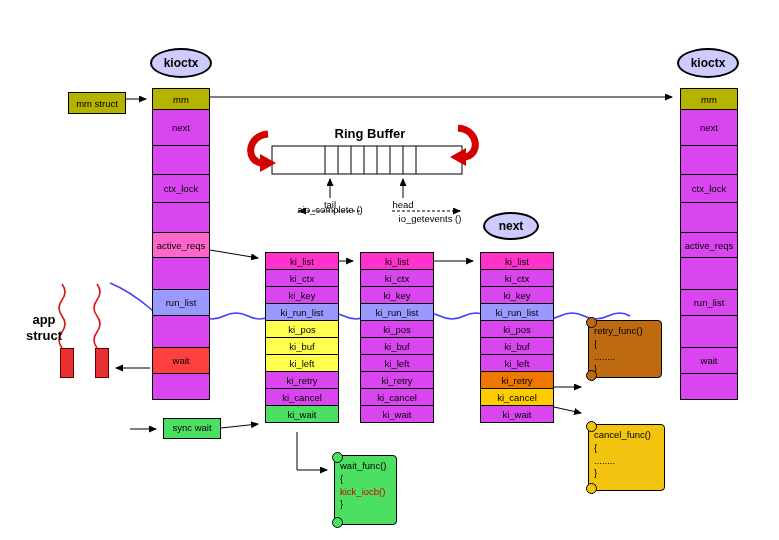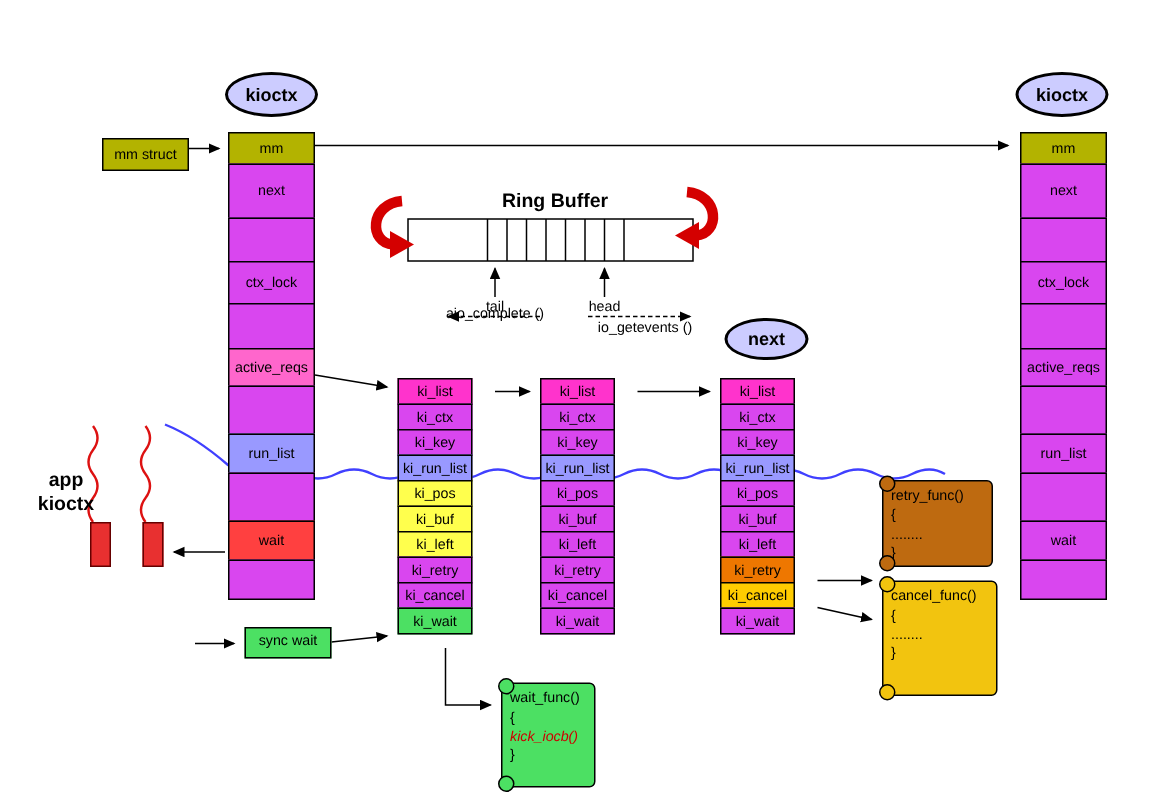--- a/index.html
+++ b/index.html
@@ -8,21 +8,21 @@
   .overlay { position:absolute; left:0; top:0; }
   .title { position:absolute; top:34px; left:0; width:779px; text-align:center;
            font-size:19px; font-weight:bold; z-index:1; }
   .ellipse { position:absolute; z-index:1; border:2px solid #000; border-radius:50%;
              background:#ccccff; display:flex; align-items:center; justify-content:center;
              font-weight:bold; font-size:12px; }
   .col { position:absolute; z-index:1; }
   .cell { border:1px solid #000; background:#d946ef; display:flex; align-items:center;
           justify-content:center; font-size:9.5px; color:#000; }
   .col .cell + .cell { margin-top:-1px; }
-  .kcell { height:18px; width:50px; }
+  .kcell { height:18px; width:74px; }
   .bg-olive { background:#b3b300; }
   .bg-pink { background:#ff66cc; }
   .bg-magenta { background:#ff33cc; }
   .bg-peri { background:#9999ff; }
   .bg-red { background:#ff4040; }
   .bg-yellow { background:#ffff4d; }
   .bg-green { background:#4ce063; }
   .bg-orange { background:#ee7700; }
   .bg-gold { background:#ffcc00; }
   .lbl { position:absolute; z-index:1; font-size:9.5px; text-align:center; white-space:pre-line; color:#000; }
@@ -32,21 +32,21 @@
           font-size:9.5px; white-space:pre-line; line-height:1.15; }
   .scroll { position:absolute; z-index:1; border:1px solid #000; border-radius:4px;
             font-size:9.5px; padding:4px 5px; line-height:1.35; }
   .scroll::before, .scroll::after { content:""; position:absolute; width:9px; height:9px;
             border:1px solid #000; border-radius:50%; background:inherit; }
   .scroll::before { left:-3px; top:-4px; }
   .scroll::after  { left:-3px; bottom:-4px; }
   .sc-brown { background:#be6a10; }
   .sc-gold  { background:#f2c40f; }
   .sc-green { background:#4ce063; }
-  .red-text { color:#cc0000;font-style:italic; }
+  .red-text { color:#cc0000; }
   .thread-box { position:absolute; z-index:1; width:14px; height:30px;
                 background:#e83030; border:1px solid #600; }
 </style>
 </head>
 <body>
 
 <div class="canvas">
 
   <svg class="overlay" width="779" height="540">
     <defs>
@@ -180,34 +180,34 @@
     <div class="cell kcell">ki_wait</div>
   </div>
 
   <div class="lbl lbl-bold" style="left:320px;top:126px;width:100px">Ring Buffer</div>
   <div class="lbl" style="left:312px;top:199px;width:36px">tail</div>
   <div class="lbl" style="left:385px;top:199px;width:36px">head</div>
   <div class="lbl" style="left:288px;top:204px;width:84px">aio_complete ()</div>
   <div class="lbl" style="left:388px;top:213px;width:84px">io_getevents ()</div>
 
   <div class="lbl lbl-bold" style="left:18px;top:312px;width:52px">app
-kioctx</div>
+struct</div>
 
   <div class="thread-box" style="left:60px;top:348px"></div>
   <div class="thread-box" style="left:95px;top:348px"></div>
 
   <div class="gbox" style="left:163px;top:418px;width:58px;height:21px">sync wait</div>
 
   <div class="scroll sc-brown" style="left:588px;top:320px;width:74px;height:58px">
     <div>retry_func()</div>
     <div>{</div>
     <div>........</div>
     <div>}</div>
   </div>
-  <div class="scroll sc-gold" style="left:588px;top:387px;width:77px;height:77px">
+  <div class="scroll sc-gold" style="left:588px;top:424px;width:77px;height:67px">
     <div>cancel_func()</div>
     <div>{</div>
     <div>........</div>
     <div>}</div>
   </div>
   <div class="scroll sc-green" style="left:334px;top:455px;width:63px;height:70px">
     <div>wait_func()</div>
     <div>{</div>
     <div class="red-text">kick_iocb()</div>
     <div>}</div>

